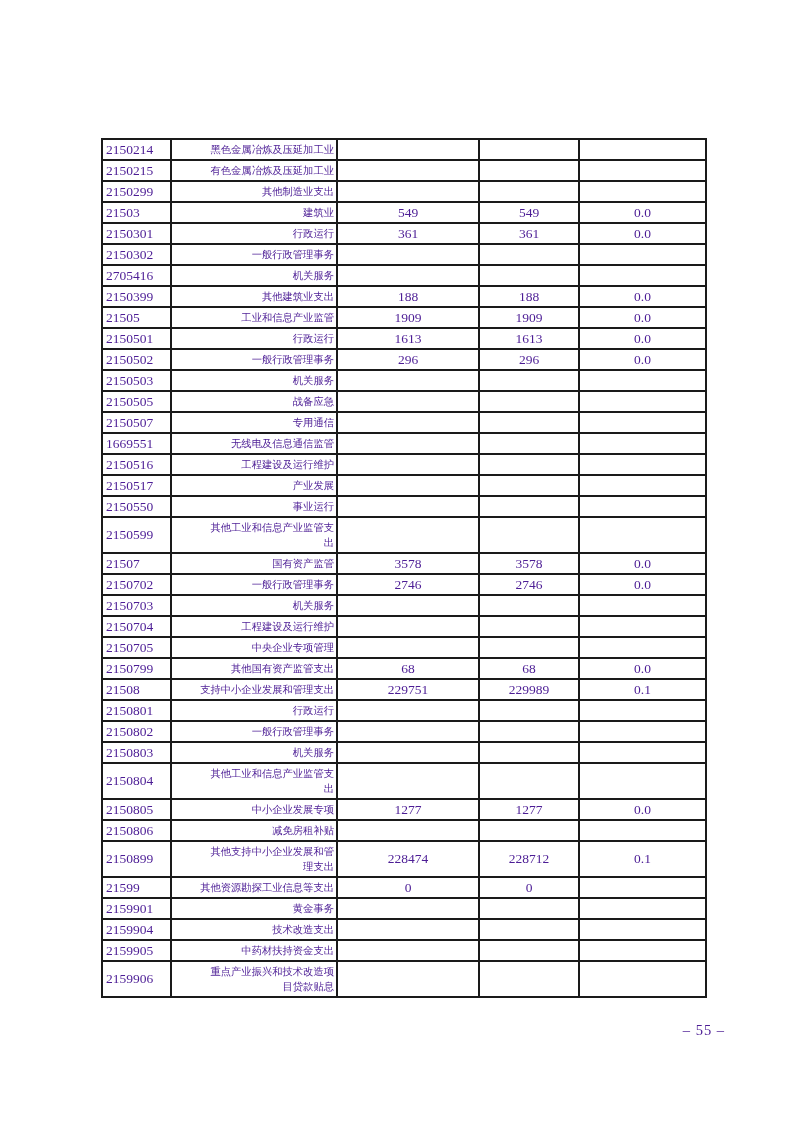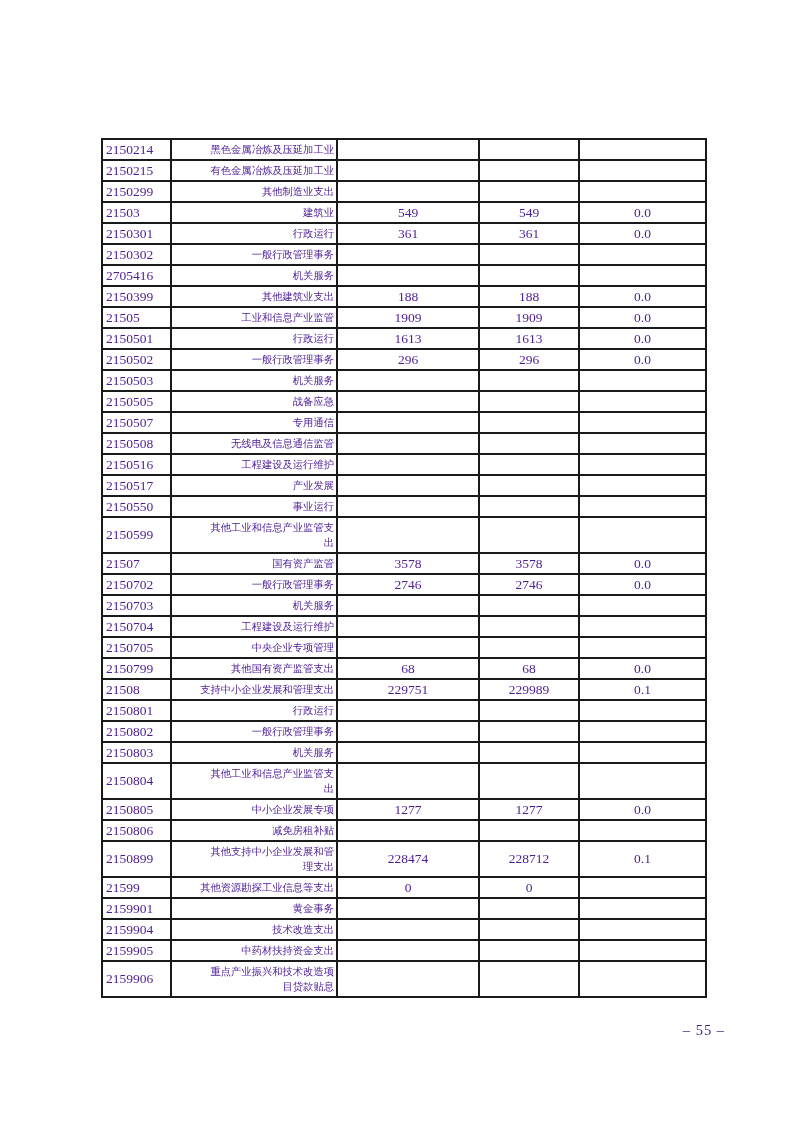--- a/index.html
+++ b/index.html
@@ -195,21 +195,21 @@
         <tr>
           <td class="code">2150507</td>
           <td class="name">
             <div class="nm lvl2">专用通信</div>
           </td>
           <td class="num"></td>
           <td class="num"></td>
           <td class="num"></td>
         </tr>
         <tr>
-          <td class="code">2150508</td>
+          <td class="code">1669551</td>
           <td class="name">
             <div class="nm lvl2">无线电及信息通信监管</div>
           </td>
           <td class="num"></td>
           <td class="num"></td>
           <td class="num"></td>
         </tr>
         <tr>
           <td class="code">2150516</td>
           <td class="name">

